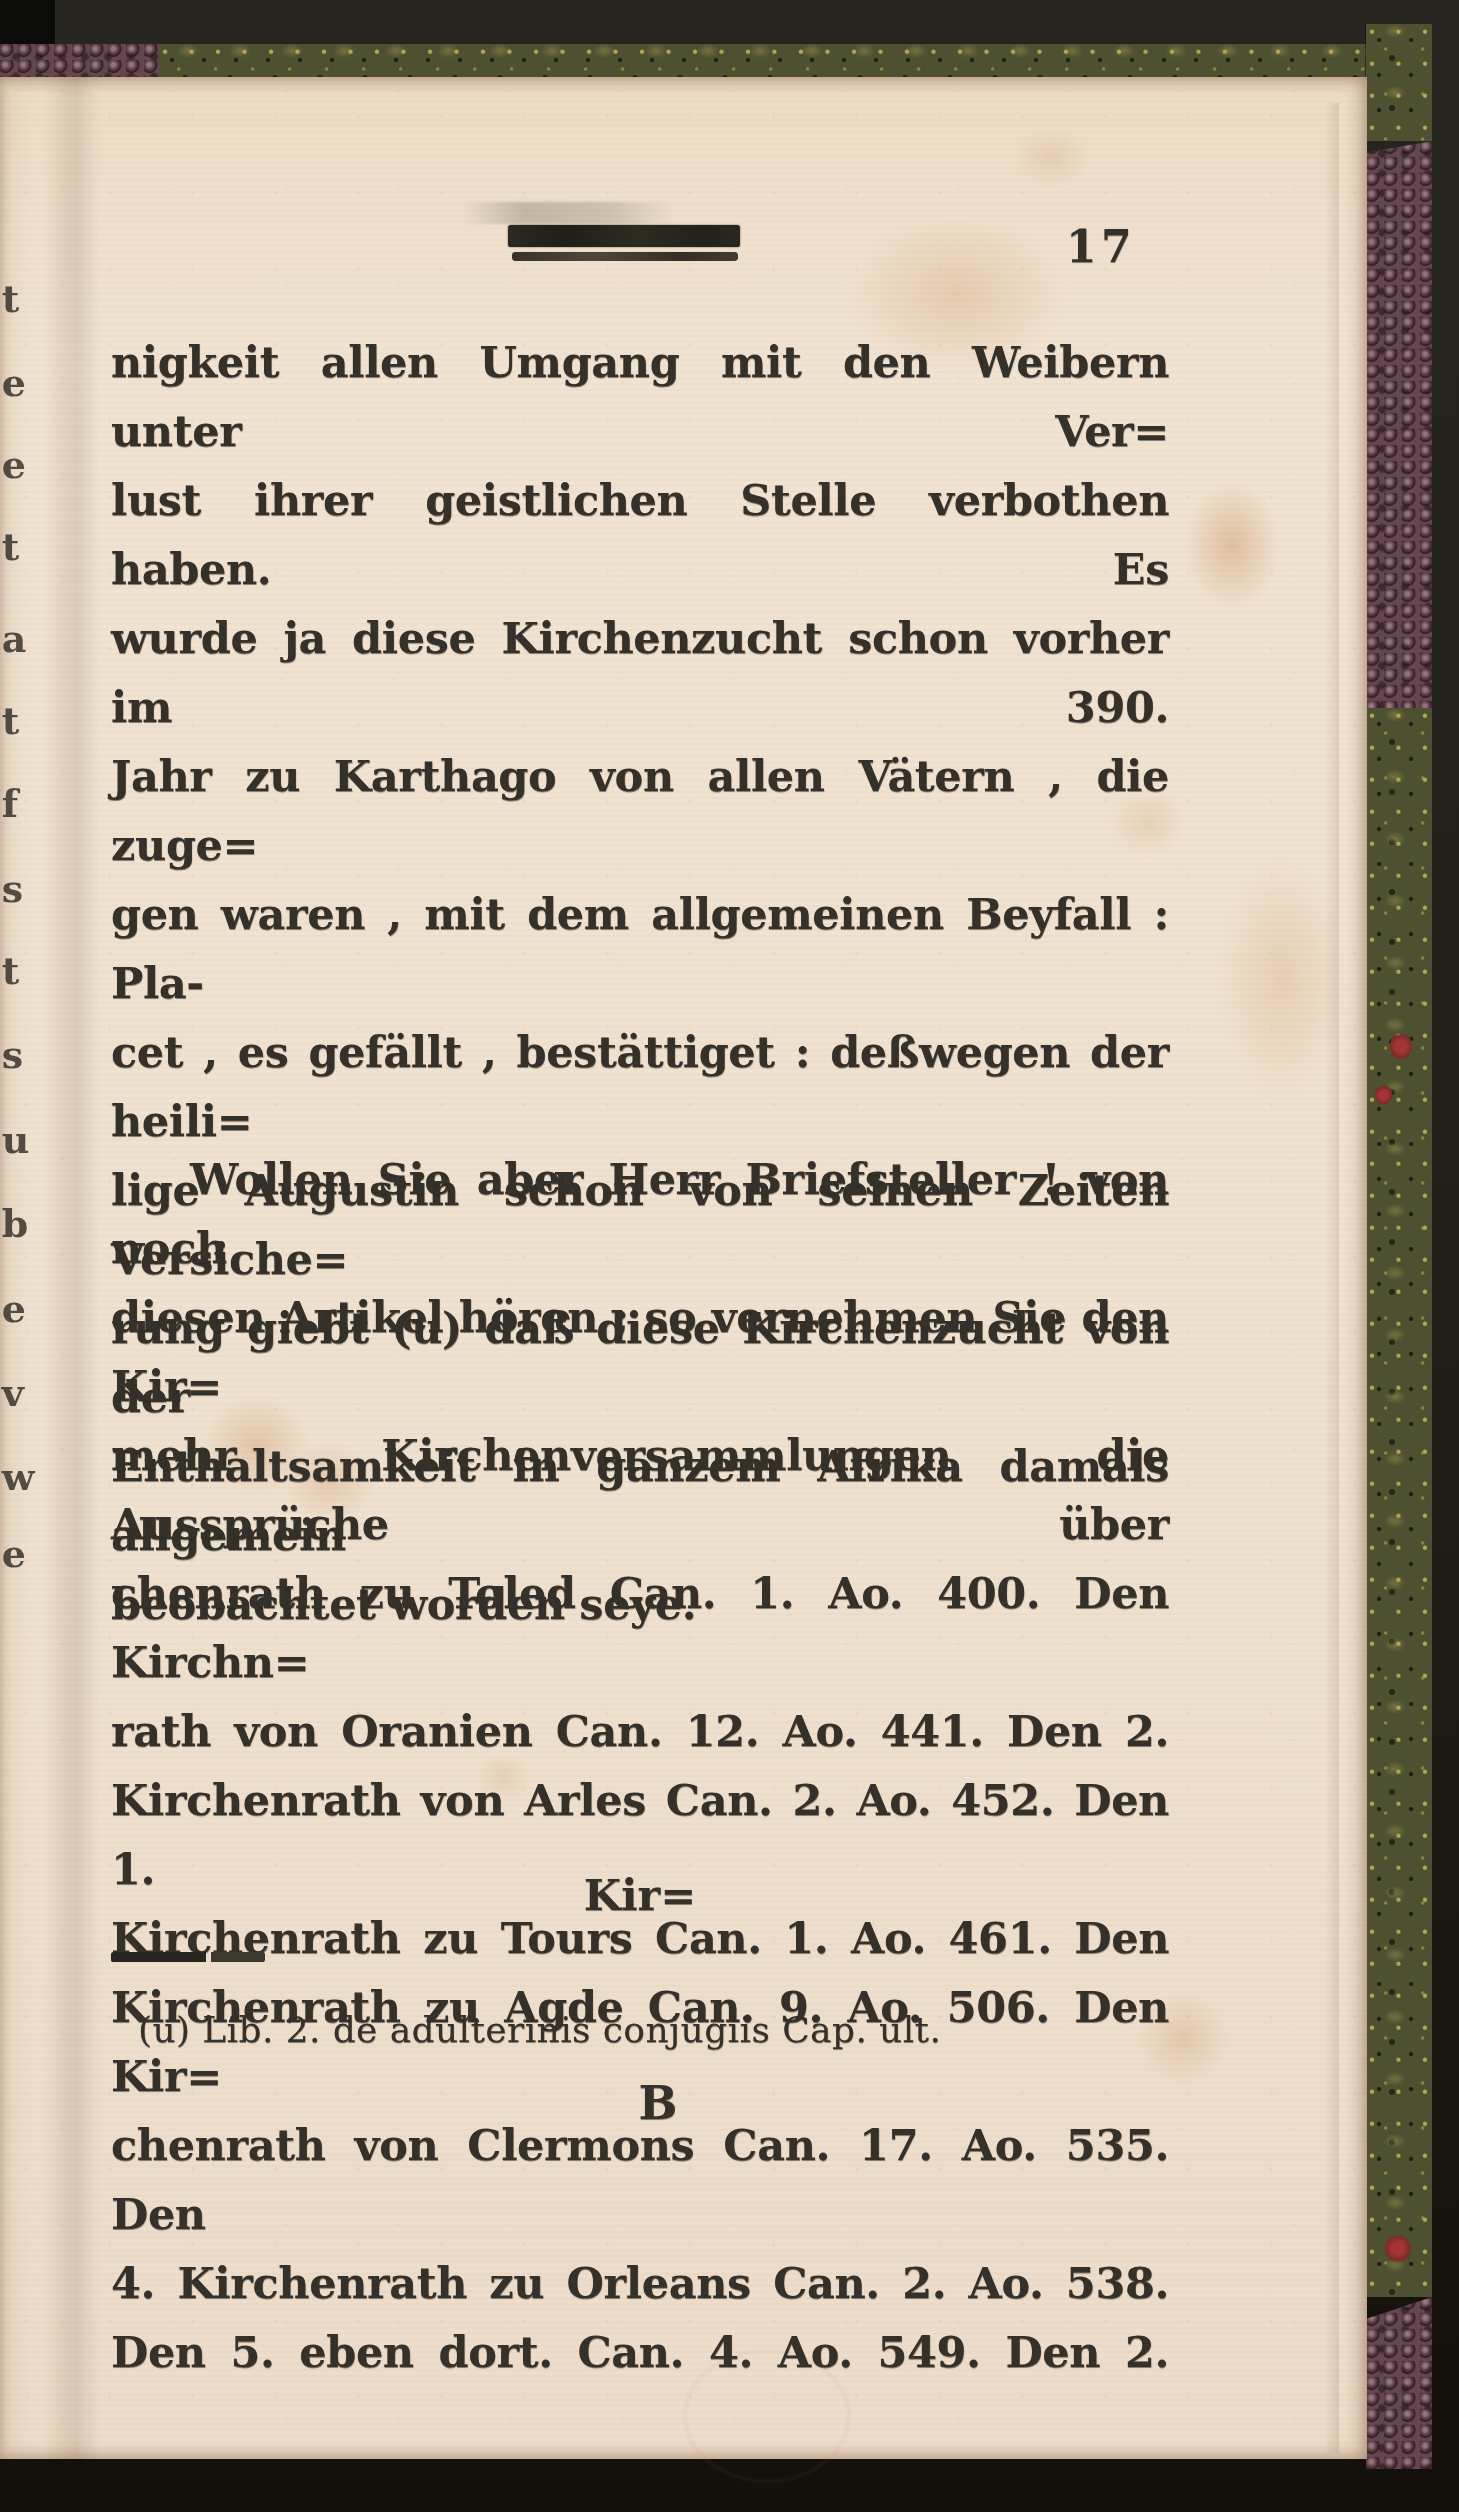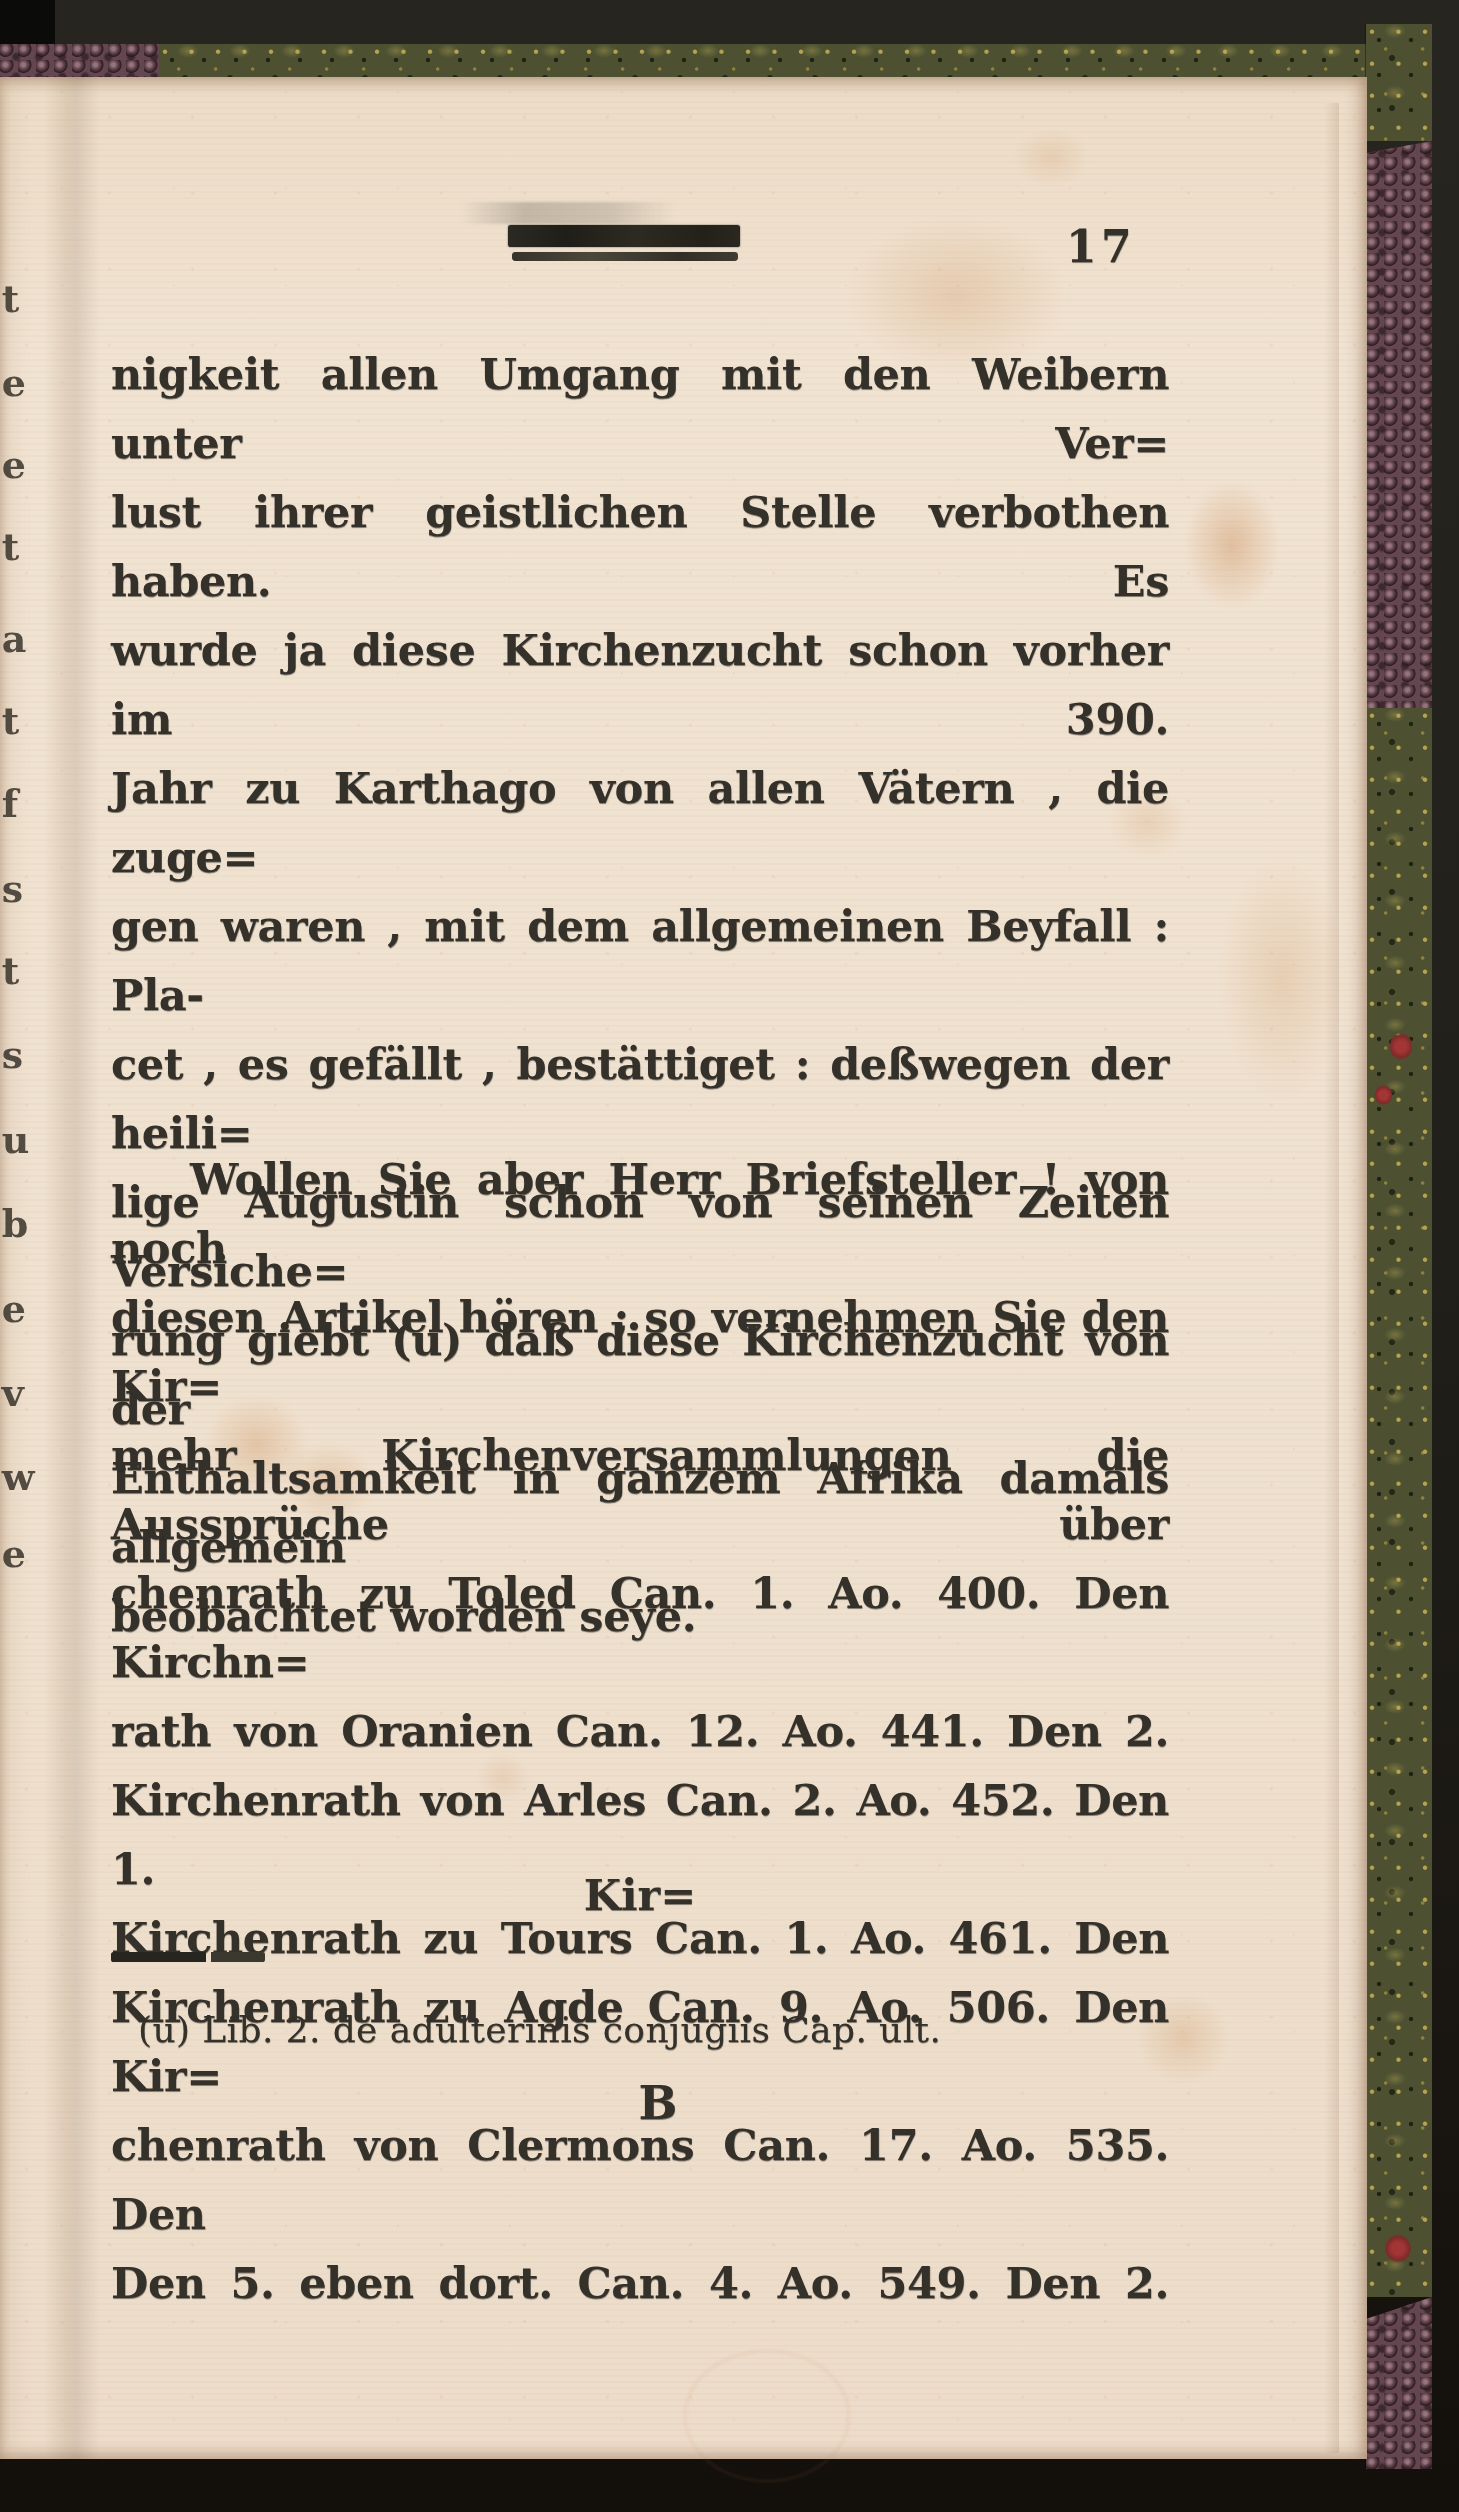--- a/index.html
+++ b/index.html
@@ -138,21 +138,21 @@
       <span style="top:1381px">w</span>
       <span style="top:1458px">e</span>
     </div>
   </div>
 
   <div class="ghost"></div>
   <div class="rule-thick"></div>
   <div class="rule-thin"></div>
   <div class="page-number ink">17</div>
 
-  <div class="para ink" style="top:340px;">
+  <div class="para ink" style="top:328px;">
     <div class="line">nigkeit allen Umgang mit den Weibern unter Ver=</div>
     <div class="line">lust ihrer geistlichen Stelle verbothen haben. Es</div>
     <div class="line">wurde ja diese Kirchenzucht schon vorher im 390.</div>
     <div class="line">Jahr zu Karthago von allen Vätern , die zuge=</div>
     <div class="line">gen waren , mit dem allgemeinen Beyfall : Pla-</div>
     <div class="line">cet , es gefällt , bestättiget : deßwegen der heili=</div>
     <div class="line">lige Augustin schon von seinen Zeiten Versiche=</div>
     <div class="line">rung giebt (u) daß diese Kirchenzucht von der</div>
     <div class="line">Enthaltsamkeit in ganzem Afrika damals allgemein</div>
     <div class="line left">beobachtet worden seye.</div>
@@ -161,20 +161,21 @@
   <div class="para ink" style="top:1145px;">
     <div class="line indent">Wollen Sie aber Herr Briefsteller ! von noch</div>
     <div class="line">diesen Artikel hören ; so vernehmen Sie den Kir=</div>
     <div class="line">mehr Kirchenversammlungen die Aussprüche über</div>
     <div class="line">chenrath zu Toled Can. 1. Ao. 400. Den Kirchn=</div>
     <div class="line">rath von Oranien Can. 12. Ao. 441. Den 2.</div>
     <div class="line">Kirchenrath von Arles Can. 2. Ao. 452. Den 1.</div>
     <div class="line">Kirchenrath zu Tours Can. 1. Ao. 461. Den</div>
     <div class="line">Kirchenrath zu Agde Can. 9. Ao. 506. Den Kir=</div>
     <div class="line">chenrath von Clermons Can. 17. Ao. 535. Den</div>
+    <div class="line">4. Kirchenrath zu Orleans Can. 2. Ao. 538.</div>
     <div class="line">Den 5. eben dort. Can. 4. Ao. 549. Den 2.</div>
   </div>
 
   <div class="catchword ink">Kir=</div>
   <div class="fn-rule"></div>
   <div class="footnote ink">(u) Lib. 2. de adulterinis conjugiis Cap. ult.</div>
   <div class="signature ink">B</div>
 
 </div>
 

